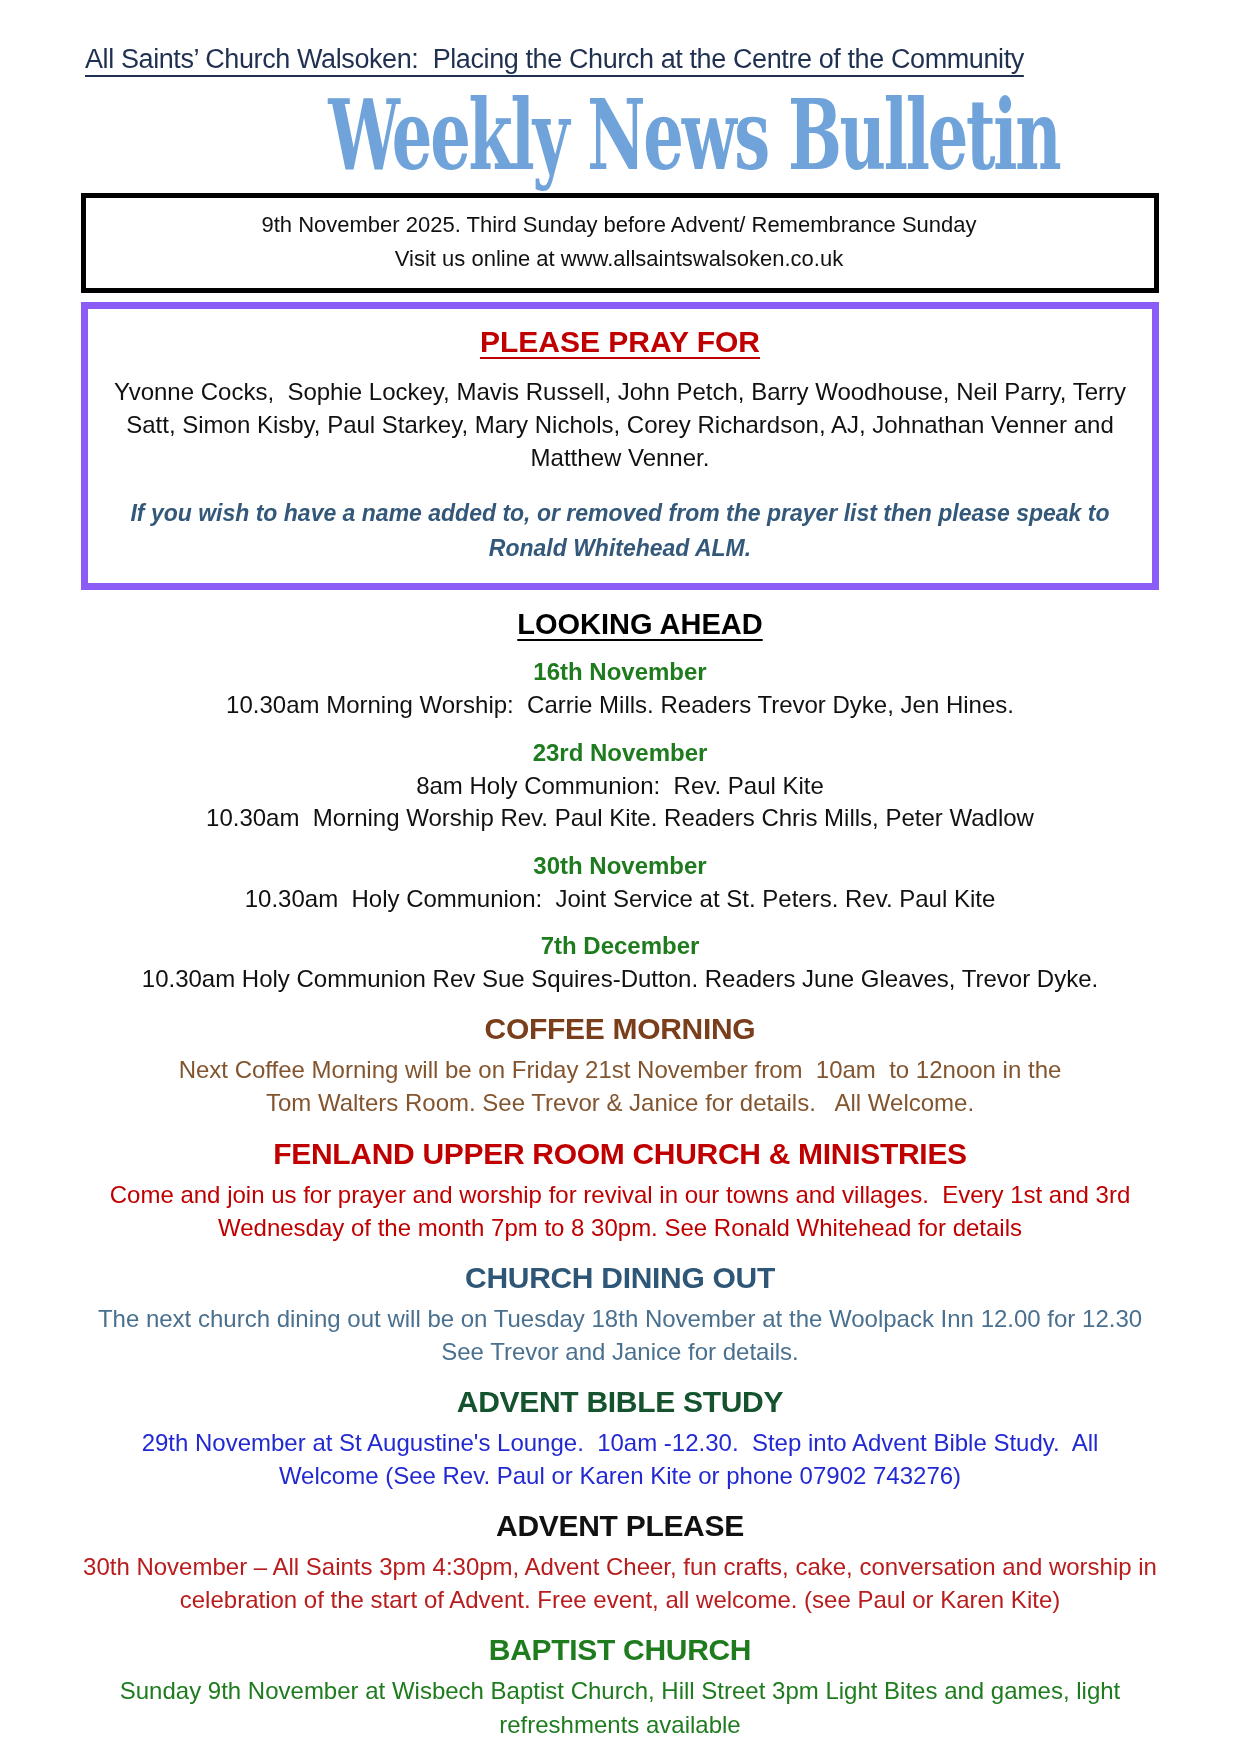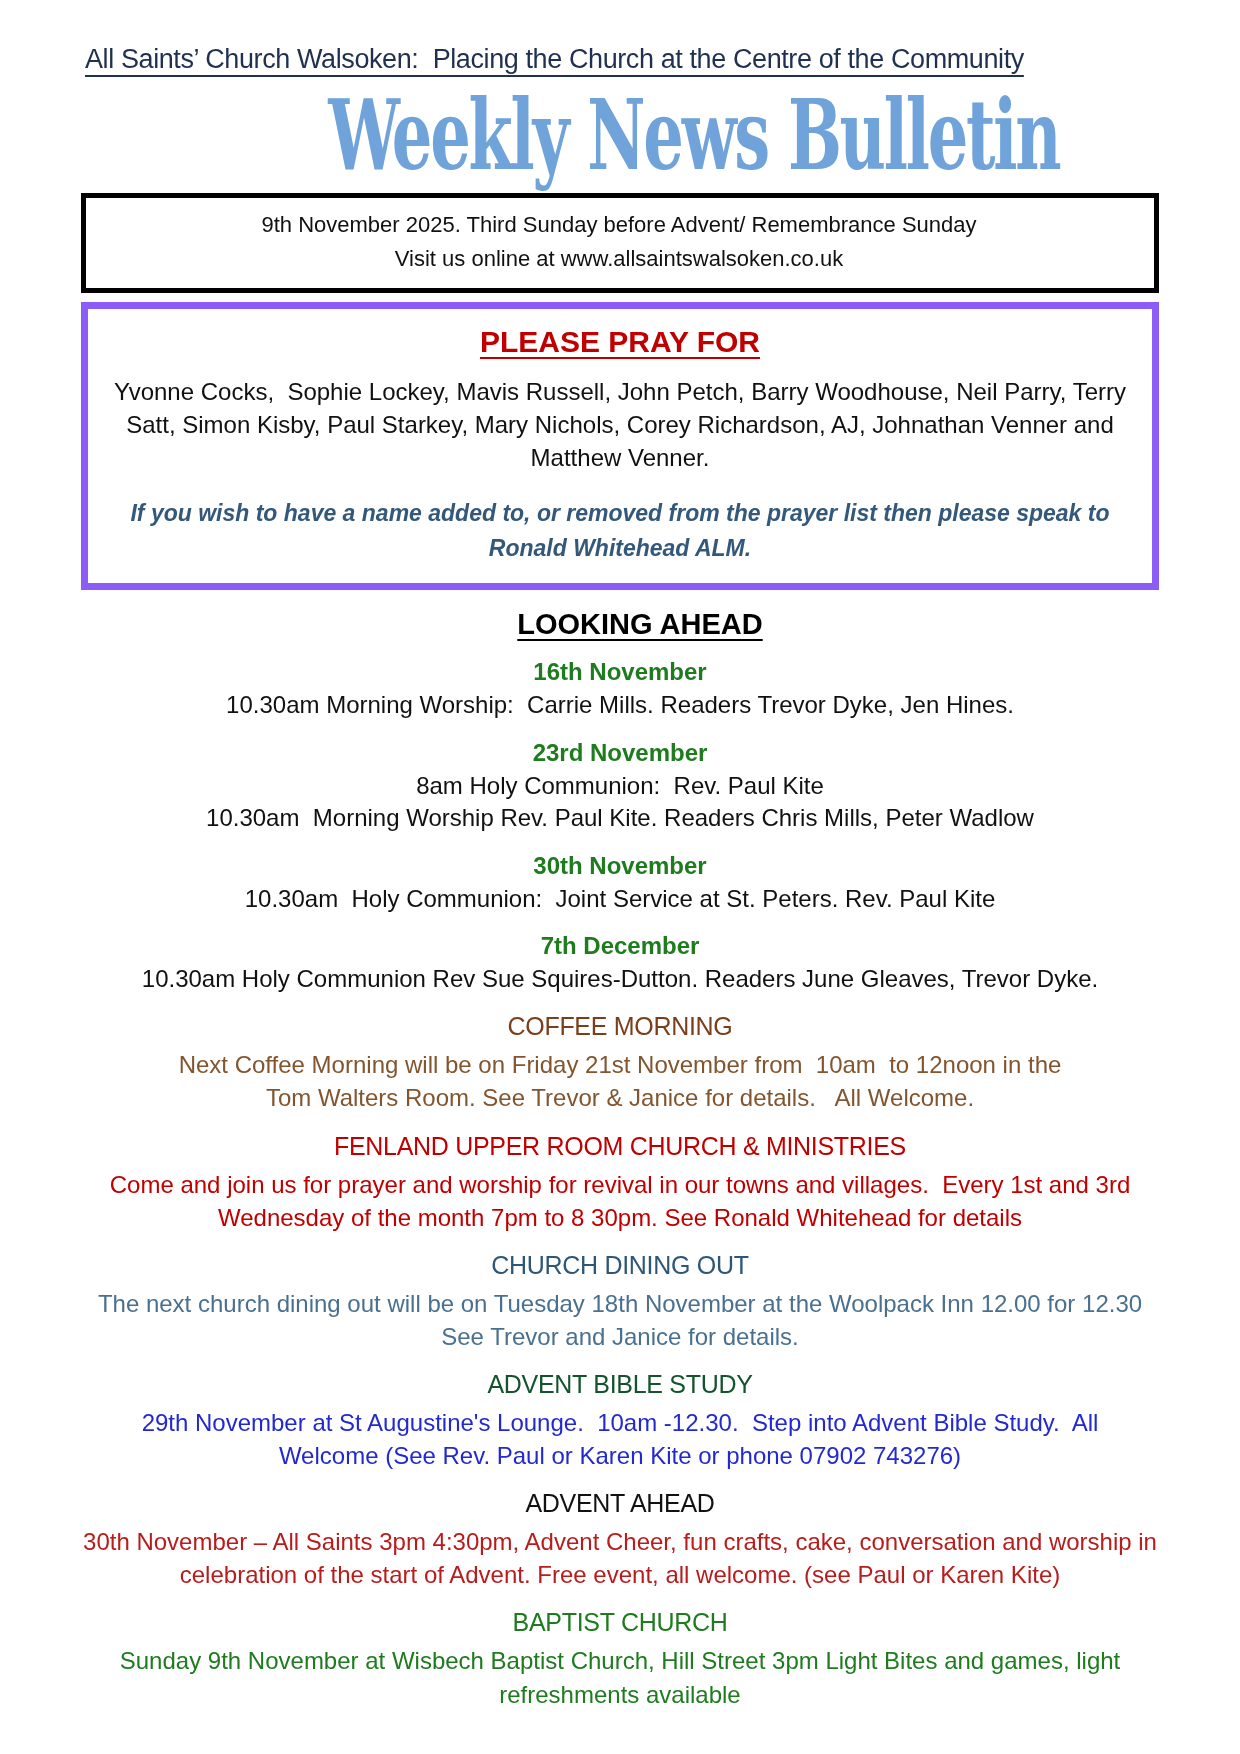--- a/index.html
+++ b/index.html
@@ -103,22 +103,22 @@
   }
   .event-line {
     text-align: center;
     font-size: 24px;
     line-height: 1.35;
     margin: 0 auto;
   }
 
   .section-title {
     text-align: center;
-    font-size: 25px;
-    font-weight: normal;
+    font-size: 30px;
+    font-weight: bold;
     margin: 17px 0 7px 0;
     letter-spacing: -0.3px;
   }
   .section-body {
     text-align: center;
     font-size: 24px;
     line-height: 1.38;
     margin: 0 auto;
   }
   .w920  { max-width: 920px; }
@@ -189,21 +189,21 @@
     <div class="section-title" style="color: rgb(46, 87, 119);">CHURCH DINING OUT</div>
     <div class="section-body txt w1050" style="color: rgb(74, 112, 143);">The next church dining out will be on Tuesday 18th November at the Woolpack Inn 12.00 for 12.30  See Trevor and Janice for details.</div>
   </div>
 
   <div>
     <div class="section-title" style="color: #14532d;">ADVENT BIBLE STUDY</div>
     <div class="section-body txt w1040" style="color: rgb(35, 41, 210);">29th November at St Augustine's Lounge.  10am -12.30.  Step into Advent Bible Study.  All Welcome (See Rev. Paul or Karen Kite or phone 07902 743276)</div>
   </div>
 
   <div>
-    <div class="section-title" style="color: rgb(17, 17, 17);">ADVENT AHEAD</div>
+    <div class="section-title" style="color: rgb(17, 17, 17);">ADVENT PLEASE</div>
     <div class="section-body txt w1105" style="color: #b91c1c;">30th November – All Saints 3pm 4:30pm, Advent Cheer, fun crafts, cake, conversation and worship in celebration of the start of Advent. Free event, all welcome. (see Paul or Karen Kite)</div>
   </div>
 
   <div>
     <div class="section-title" style="color: rgb(30, 123, 30);">BAPTIST CHURCH</div>
     <div class="section-body txt w1005" style="color: rgb(30, 123, 30);">Sunday 9th November at Wisbech Baptist Church, Hill Street 3pm Light Bites and games, light refreshments available</div>
   </div>
 
 </div>
 

